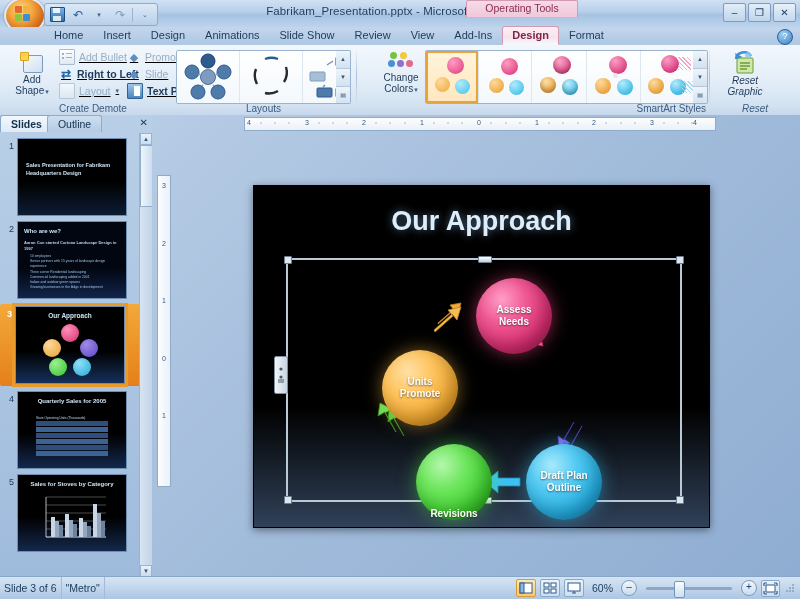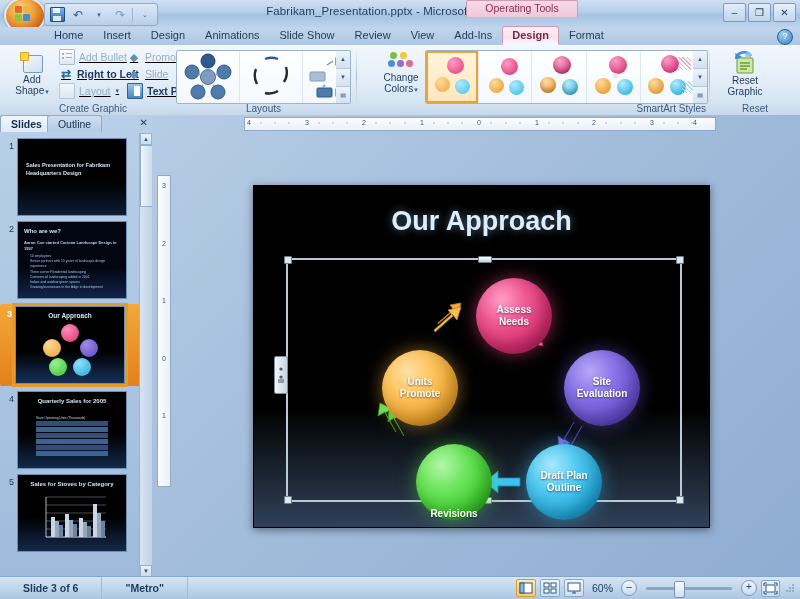--- a/index.html
+++ b/index.html
@@ -181,22 +181,22 @@
     background:linear-gradient(90deg,#f2f6fa,#c8d4e0);border:1px solid #7d8e9e;border-radius:2px;cursor:pointer;}
   .tph-dots{position:absolute;left:3px;top:8px;width:6px;height:20px;}
   .circ{position:absolute;border-radius:50%;display:flex;align-items:center;justify-content:center;
     text-align:center;color:#fff;font-size:10px;font-weight:bold;line-height:12px;
     text-shadow:0 1px 2px rgba(0,0,0,.55);}
 
   
   .statusbar{position:absolute;left:0;bottom:0;width:800px;height:22px;
     background:linear-gradient(180deg,#d6e5f4 0%,#c2d6ec 50%,#aec6e2 100%);
     border-top:1px solid #89a7c8;display:flex;align-items:center;}
-  .scell{height:22px;display:flex;align-items:center;padding:0 23px;font-size:10.5px;color:#1c3a5b;
-    border-right:1px solid #a3bada;font-weight:bold;}
+  .scell{height:22px;display:flex;align-items:center;padding:0 4px;font-size:10.5px;color:#1c3a5b;
+    border-right:1px solid #a3bada;}
   .sbRight{position:absolute;right:4px;top:0;height:22px;display:flex;align-items:center;gap:4px;}
   .viewbtn{width:18px;height:16px;border:1px solid #8aa7c6;border-radius:2px;
     background:linear-gradient(180deg,#eaf2fa,#cddfef);position:relative;cursor:pointer;}
   .viewbtn.on{background:linear-gradient(180deg,#ffe7b5,#fbc96b);border-color:#d79b32;}
   .zoomlbl{font-size:10.5px;color:#1c3a5b;margin:0 4px;}
   .zbtn{width:14px;height:14px;border-radius:50%;border:1px solid #7c9ab9;
     background:linear-gradient(180deg,#f0f6fc,#cbdcee);color:#1f4571;font-size:10px;
     text-align:center;line-height:12px;cursor:pointer;}
   .ztrack{width:86px;height:3px;background:#8ba7c6;border-radius:2px;position:relative;margin:0 5px;}
   .zthumb{position:absolute;left:28px;top:-6px;width:9px;height:15px;
@@ -312,21 +312,21 @@
         <div class="cmd disabled">
           <span class="ci ci-demote">◆</span>
           <span>Slide</span>
         </div>
         <div class="cmd">
           <span class="ci ci-textpane"></span>
           <span style="font-weight:bold">Text Pane</span>
         </div>
       </div>
 
-      <div class="glabel">Create Graphic</div>
+      <div class="glabel">Create Demote</div>
       <div class="vsep" style="right:0;"></div>
     </div>
 
     <div class="rgroup" style="left:170px;width:187px;">
       <div class="gallery" style="left:6px;width:160px;">
         <div class="gitem">
           <svg width="62" height="52" viewBox="0 0 62 52">
             <circle cx="31" cy="26" r="7.5" fill="#7f9cc0" stroke="#4a6f9c"></circle>
             <circle cx="31" cy="10" r="7" fill="#2d5b8e" stroke="#1d4370"></circle>
             <circle cx="47" cy="21" r="7" fill="#4f7bab" stroke="#2d5b8e"></circle>
@@ -428,21 +428,21 @@
       </div>
       <div class="gallery-scroll" style="left:320px;">
         <div class="gs">▲</div>
         <div class="gs">▼</div>
         <div class="gs">▤</div>
       </div>
       <div class="glabel" style="left:auto;right:4px;width:auto;text-align:right;">SmartArt Styles</div>
       <div class="vsep" style="right:0;"></div>
     </div>
 
-    <div class="rgroup" style="left:710px;width:90px;">
+    <div class="rgroup" style="left:710px;width:90px;font-style:italic;">
       <div class="resetg">
         <div class="reseticon">
           <svg width="28" height="24" viewBox="0 0 28 24">
             <rect x="6" y="7" width="16" height="15" rx="1" fill="#cfe8a8" stroke="#6f9a3c"></rect>
             <path d="M9 12 h10 M9 15 h10 M9 18 h7" stroke="#6f9a3c" stroke-width="1.3"></path>
             <path d="M5 8 a8 7 0 0 1 15 -3" stroke="#3f8fd0" stroke-width="2.4" fill="none"></path>
             <path d="M4 2 l1.5 6 l6 -2 z" fill="#3f8fd0"></path>
             <circle cx="17" cy="4" r="3" fill="#8ec8ee" opacity=".85"></circle>
           </svg>
         </div>
@@ -629,28 +629,20 @@
 
         <div class="circ" style="left:188px;top:18px;width:76px;height:76px;
                     background:radial-gradient(circle at 34% 28%,#ff9ec6 0%,#f05a94 32%,#dc2e72 68%,#a81a54 100%);
                     box-shadow:0 0 18px rgba(236,70,127,.55), inset -6px -8px 16px rgba(0,0,0,.28);">
           <div>
             <div>Assess</div>
             <div>Needs</div>
           </div>
         </div>
 
-        <div class="circ" style="left:276px;top:90px;width:76px;height:76px;
-                    background:radial-gradient(circle at 34% 28%,#b6a8f7 0%,#8a76ea 32%,#6a52d4 68%,#4430a5 100%);
-                    box-shadow:0 0 18px rgba(110,85,215,.5), inset -6px -8px 16px rgba(0,0,0,.28);">
-          <div>
-            <div>Site</div>
-            <div>Evaluation</div>
-          </div>
-        </div>
 
         <div class="circ" style="left:238px;top:184px;width:76px;height:76px;
                     background:radial-gradient(circle at 34% 28%,#a8e9fb 0%,#55cbf3 32%,#25b0e4 68%,#1183b4 100%);
                     box-shadow:0 0 18px rgba(54,189,240,.5), inset -6px -8px 16px rgba(0,0,0,.26);">
           <div>
             <div>Draft Plan</div>
             <div>Outline</div>
           </div>
         </div>
 

